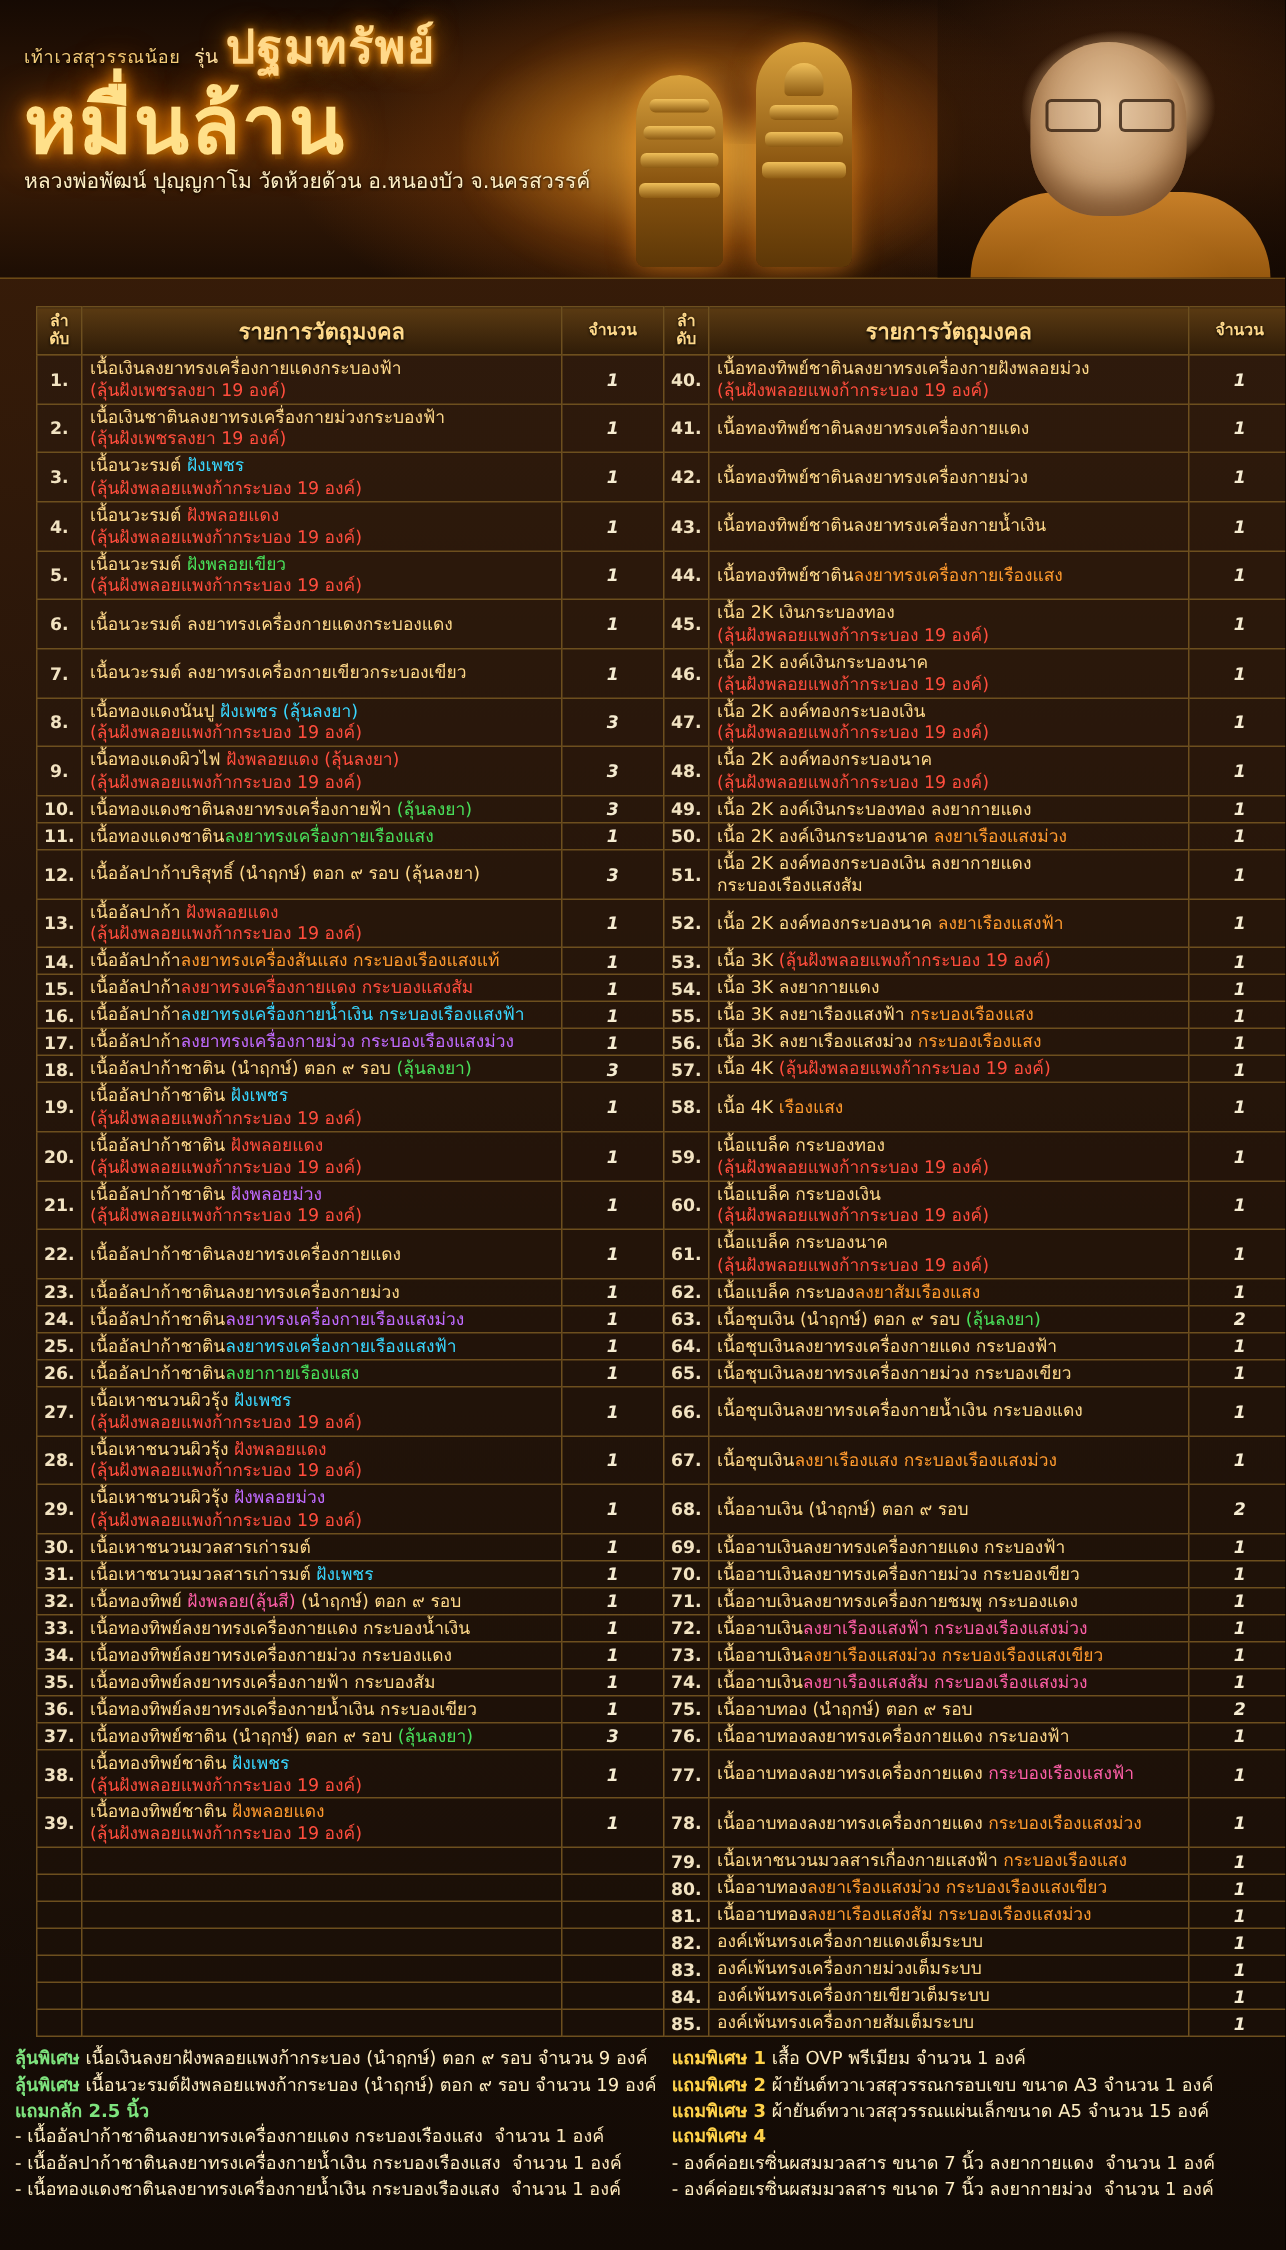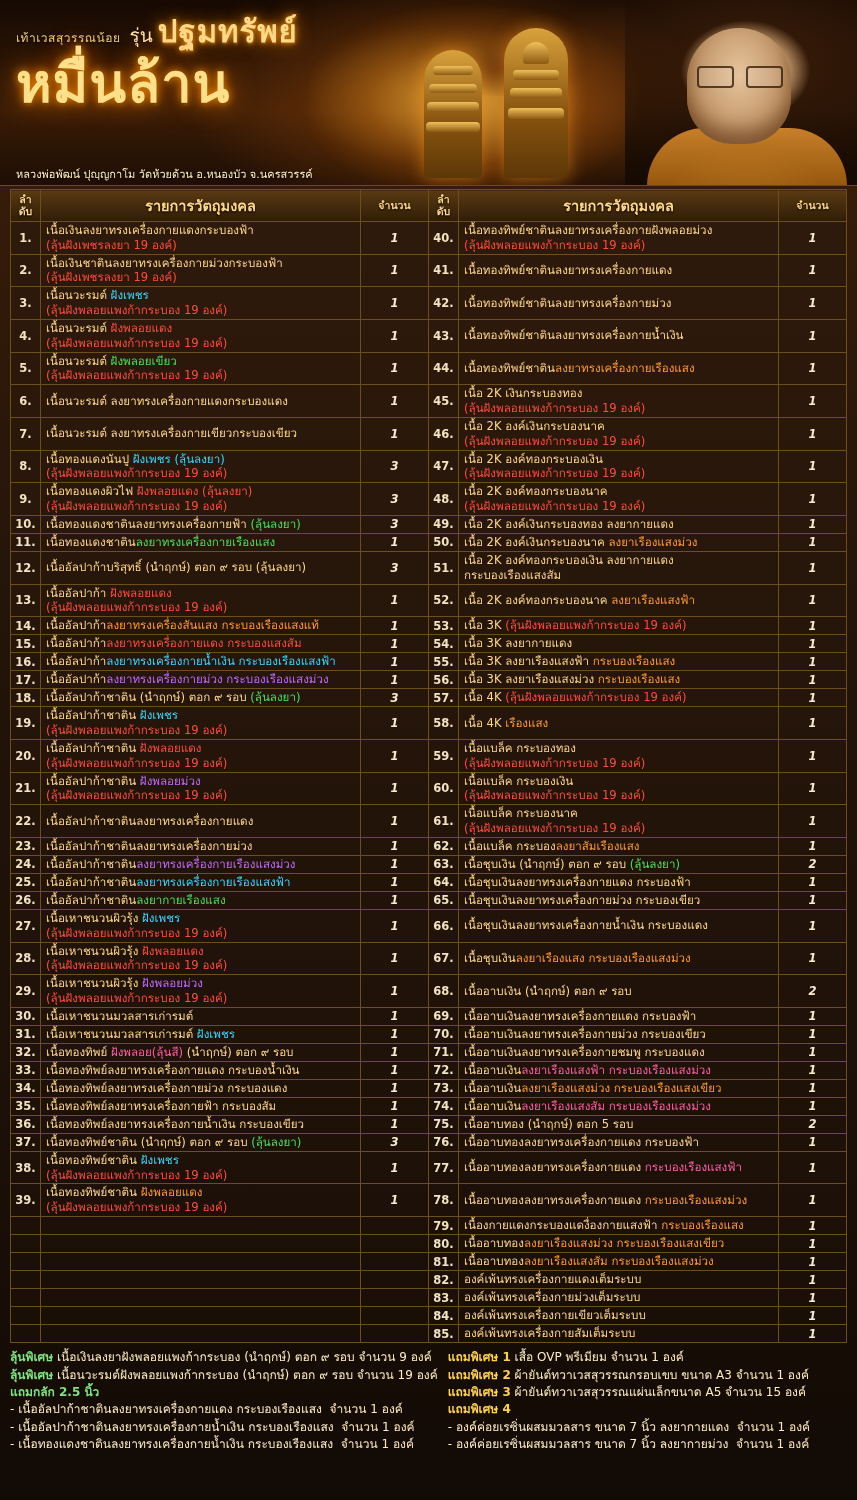--- a/index.html
+++ b/index.html
@@ -40,40 +40,39 @@
   }
   .hdr-title-wrap {
     position: absolute; left: 16px; top: 8px; width: 400px;
   }
   .hdr-small {
     font-size: 12px; color: #f4cf7c; letter-spacing: .5px;
     text-shadow: 0 1px 2px #000;
     display: inline-block;
   }
   .hdr-rune {
-    font-size: 19px; color: #ffe6a8; margin-left: 4px;
+    font-size: 13px; color: #ffe6a8; margin-left: 4px;
   }
   .hdr-big-1 {
     font-size: 31px; font-weight: bold;
     color: #ffd98a;
     text-shadow: 0 0 6px #ff9a10, 1px 2px 0 #6a3a05, 0 0 18px rgba(255,140,0,.8);
     margin-top: -2px;
     letter-spacing: 1px;
     display:inline-block;
   }
   .hdr-big-2 {
     font-size: 54px; font-weight: bold; line-height: .95;
     color: #ffe08a;
     text-shadow: 0 0 10px #ff8f00, 2px 3px 0 #5d3004, 0 0 28px rgba(255,120,0,.9);
     margin-top: 2px;
     letter-spacing: 1px;
   }
   .hdr-sub {
-    margin-top: 56px;
-    font-size: 11px; color: #ffefc4;
+    font-size: 14px; color: #ffefc4;
     text-shadow: 0 1px 2px #000;
     white-space: nowrap;
   }
   .amulets {
     position:absolute; left: 400px; top: 4px; width: 230px; height: 180px;
   }
   .amulet {
     position:absolute; bottom: 6px;
     background: linear-gradient(180deg,#d9a23d,#8a5510 55%,#5d3707);
     box-shadow: 0 0 18px rgba(255,150,30,.55);
@@ -123,22 +122,22 @@
   .monk .robe {
     position:absolute; left: 22px; bottom: 0; width: 200px; height: 58px;
     background: linear-gradient(180deg,#d98b2c,#a4600f);
     border-radius: 60px 60px 0 0;
     opacity: .9;
   }
 
   
   .table-zone {
     position: relative;
-    padding: 0 10px;
-    margin-top: 3px;
+    padding: 0 24px;
+    margin-top: 18px;
   }
   table.amulet-table {
     width: 837px;
     border-collapse: collapse;
     table-layout: fixed;
     background: linear-gradient(180deg, rgba(46,26,12,.92), rgba(26,15,7,.92));
     border: 1px solid #7a5a22;
   }
   table.amulet-table th, table.amulet-table td {
     border: 1px solid #6d4f1e;
@@ -554,21 +553,21 @@
             <td class="qty">1</td>
             <td class="no">74.</td>
             <td class="txt"><span><span class="c-gold">เนื้ออาบเงิน</span></span><span class="c-pink">ลงยาเรืองแสงสัม กระบองเรืองแสงม่วง</span></td>
             <td class="qty">1</td>
           </tr>
           <tr class="">
             <td class="no">36.</td>
             <td class="txt"><span><span class="c-gold">เนื้อทองทิพย์ลงยาทรงเครื่องกายน้ำเงิน กระบองเขียว</span></span></td>
             <td class="qty">1</td>
             <td class="no">75.</td>
-            <td class="txt"><span><span class="c-gold">เนื้ออาบทอง (นำฤกษ์) ตอก 5 รอบ</span></span></td>
+            <td class="txt"><span><span class="c-gold">เนื้ออาบทอง (นำฤกษ์) ตอก ๙ รอบ</span></span></td>
             <td class="qty">2</td>
           </tr>
           <tr class="">
             <td class="no">37.</td>
             <td class="txt"><span><span class="c-gold">เนื้อทองทิพย์ชาติน (นำฤกษ์) ตอก ๙ รอบ </span></span><span class="c-green">(ลุ้นลงยา)</span></td>
             <td class="qty">3</td>
             <td class="no">76.</td>
             <td class="txt"><span><span class="c-gold">เนื้ออาบทองลงยาทรงเครื่องกายแดง กระบองฟ้า</span></span></td>
             <td class="qty">1</td>
           </tr>
@@ -586,21 +585,21 @@
             <td class="qty">1</td>
             <td class="no">78.</td>
             <td class="txt"><span><span class="c-gold">เนื้ออาบทองลงยาทรงเครื่องกายแดง </span></span><span class="c-orange">กระบองเรืองแสงม่วง</span></td>
             <td class="qty">1</td>
           </tr>
           <tr class="">
             <td class="no"></td>
             <td class="txt"></td>
             <td class="qty"></td>
             <td class="no">79.</td>
-            <td class="txt"><span><span class="c-gold">เนื้องกายแดงกระบองแดงื่องกายแสงฟ้า </span></span><span class="c-orange">กระบองเรืองแสง</span></td>
+            <td class="txt"><span><span class="c-gold">เนื้อเหาชนวนมวลสารเกื่องกายแสงฟ้า </span></span><span class="c-orange">กระบองเรืองแสง</span></td>
             <td class="qty">1</td>
           </tr>
           <tr class="">
             <td class="no"></td>
             <td class="txt"></td>
             <td class="qty"></td>
             <td class="no">80.</td>
             <td class="txt"><span><span class="c-gold">เนื้ออาบทอง</span></span><span class="c-orange">ลงยาเรืองแสงม่วง กระบองเรืองแสงเขียว</span></td>
             <td class="qty">1</td>
           </tr>

